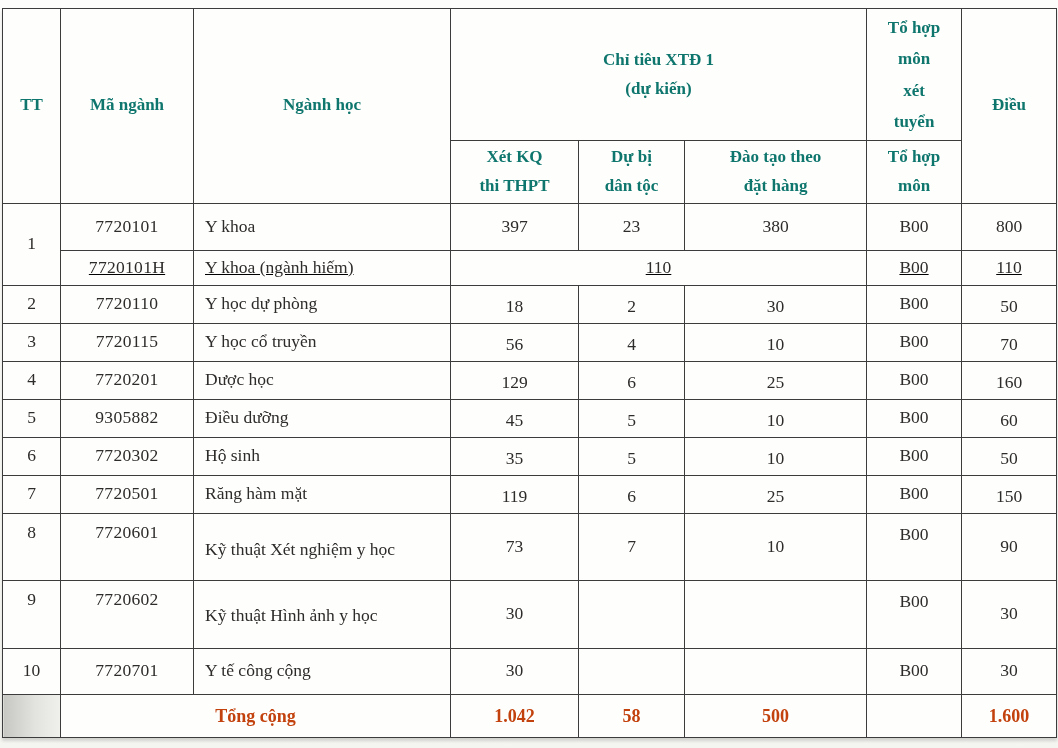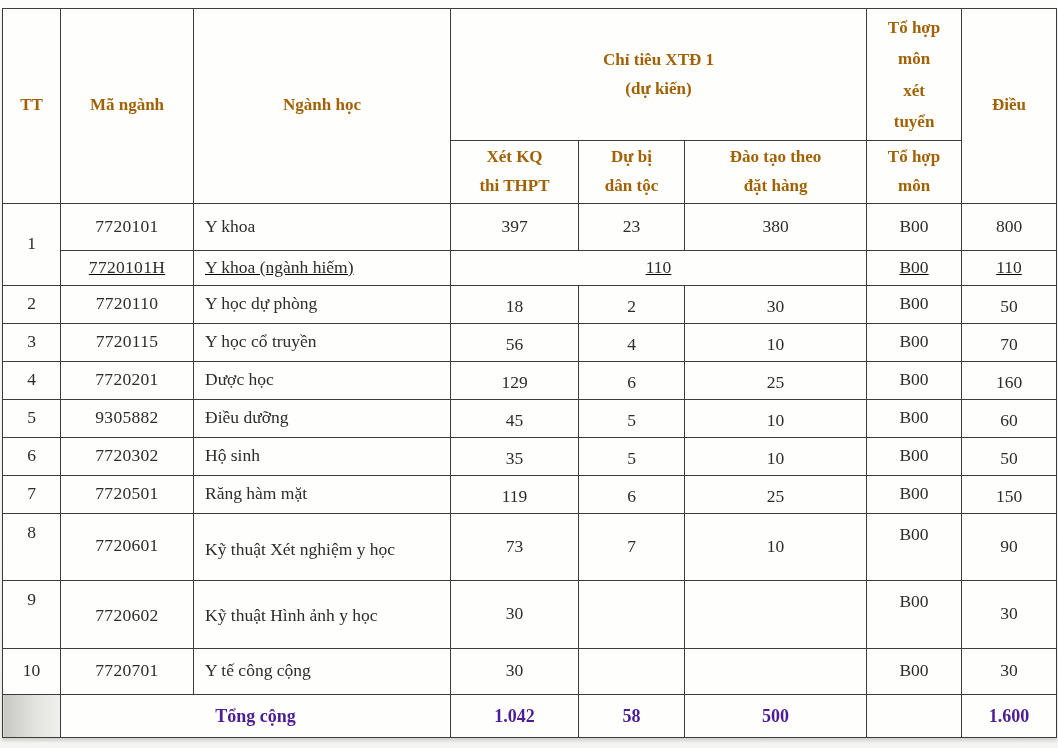--- a/index.html
+++ b/index.html
@@ -27,21 +27,21 @@
   }
   .quota-table th, .quota-table td {
     border: 1.5px solid #3c3c3c;
     color: #2e2c2a;
     overflow: hidden;
     padding: 2px 4px;
   }
   .quota-table th {
     font-weight: bold;
     font-size: 17px;
-    color: #a16207;
+    color: #0f766e;
     text-align: center;
     vertical-align: middle;
     white-space: pre-line;
     line-height: 1.7;
   }
   .quota-table td {
     font-size: 17.5px;
     text-align: center;
     vertical-align: middle;
     line-height: 1.35;
@@ -49,21 +49,21 @@
   .quota-table td.cell-name {
     text-align: justify;
     padding: 2px 10px 2px 11px;
   }
   .quota-table td.cell-code { letter-spacing: 0.3px; }
   .quota-table td.vtop { vertical-align: top; padding-top: 9px; }
   .quota-table td.low { padding-top: 8px; }
   tr.footer-row td {
     font-weight: bold;
     font-size: 18px;
-    color: #4c1d95;
+    color: #c2410c;
   }
   td.footer-corner {
     background: linear-gradient(90deg, #c6c6c3 0%, #e2e2df 55%, #f0f0ec 100%);
   }
 </style>
 </head>
 <body>
 
 <div class="page">
   <table class="quota-table">
@@ -182,32 +182,32 @@
       <td class="cell-name">Răng hàm mặt</td>
       <td class="low">119</td>
       <td class="low">6</td>
       <td class="low">25</td>
       <td>B00</td>
       <td class="low">150</td>
     </tr>
 
     <tr style="height:67px;">
       <td style="vertical-align:top; padding-top:7px;">8</td>
-      <td class="cell-code" style="vertical-align:top; padding-top:20px;">7720601</td>
+      <td class="cell-code" style="vertical-align:top; padding-top:7px;">7720601</td>
       <td class="cell-name" style="vertical-align:top; padding-top:24px;">Kỹ thuật Xét nghiệm y học</td>
       <td>73</td>
       <td>7</td>
       <td>10</td>
       <td class="vtop">B00</td>
       <td>90</td>
     </tr>
 
     <tr style="height:68px;">
       <td style="vertical-align:top; padding-top:7px;">9</td>
-      <td class="cell-code" style="vertical-align:top; padding-top:23px;">7720602</td>
+      <td class="cell-code" style="vertical-align:top; padding-top:7px;">7720602</td>
       <td class="cell-name" style="vertical-align:top; padding-top:23px;">Kỹ thuật Hình ảnh y học</td>
       <td>30</td>
       <td></td>
       <td></td>
       <td class="vtop">B00</td>
       <td>30</td>
     </tr>
 
     <tr style="height:46px;">
       <td>10</td>

